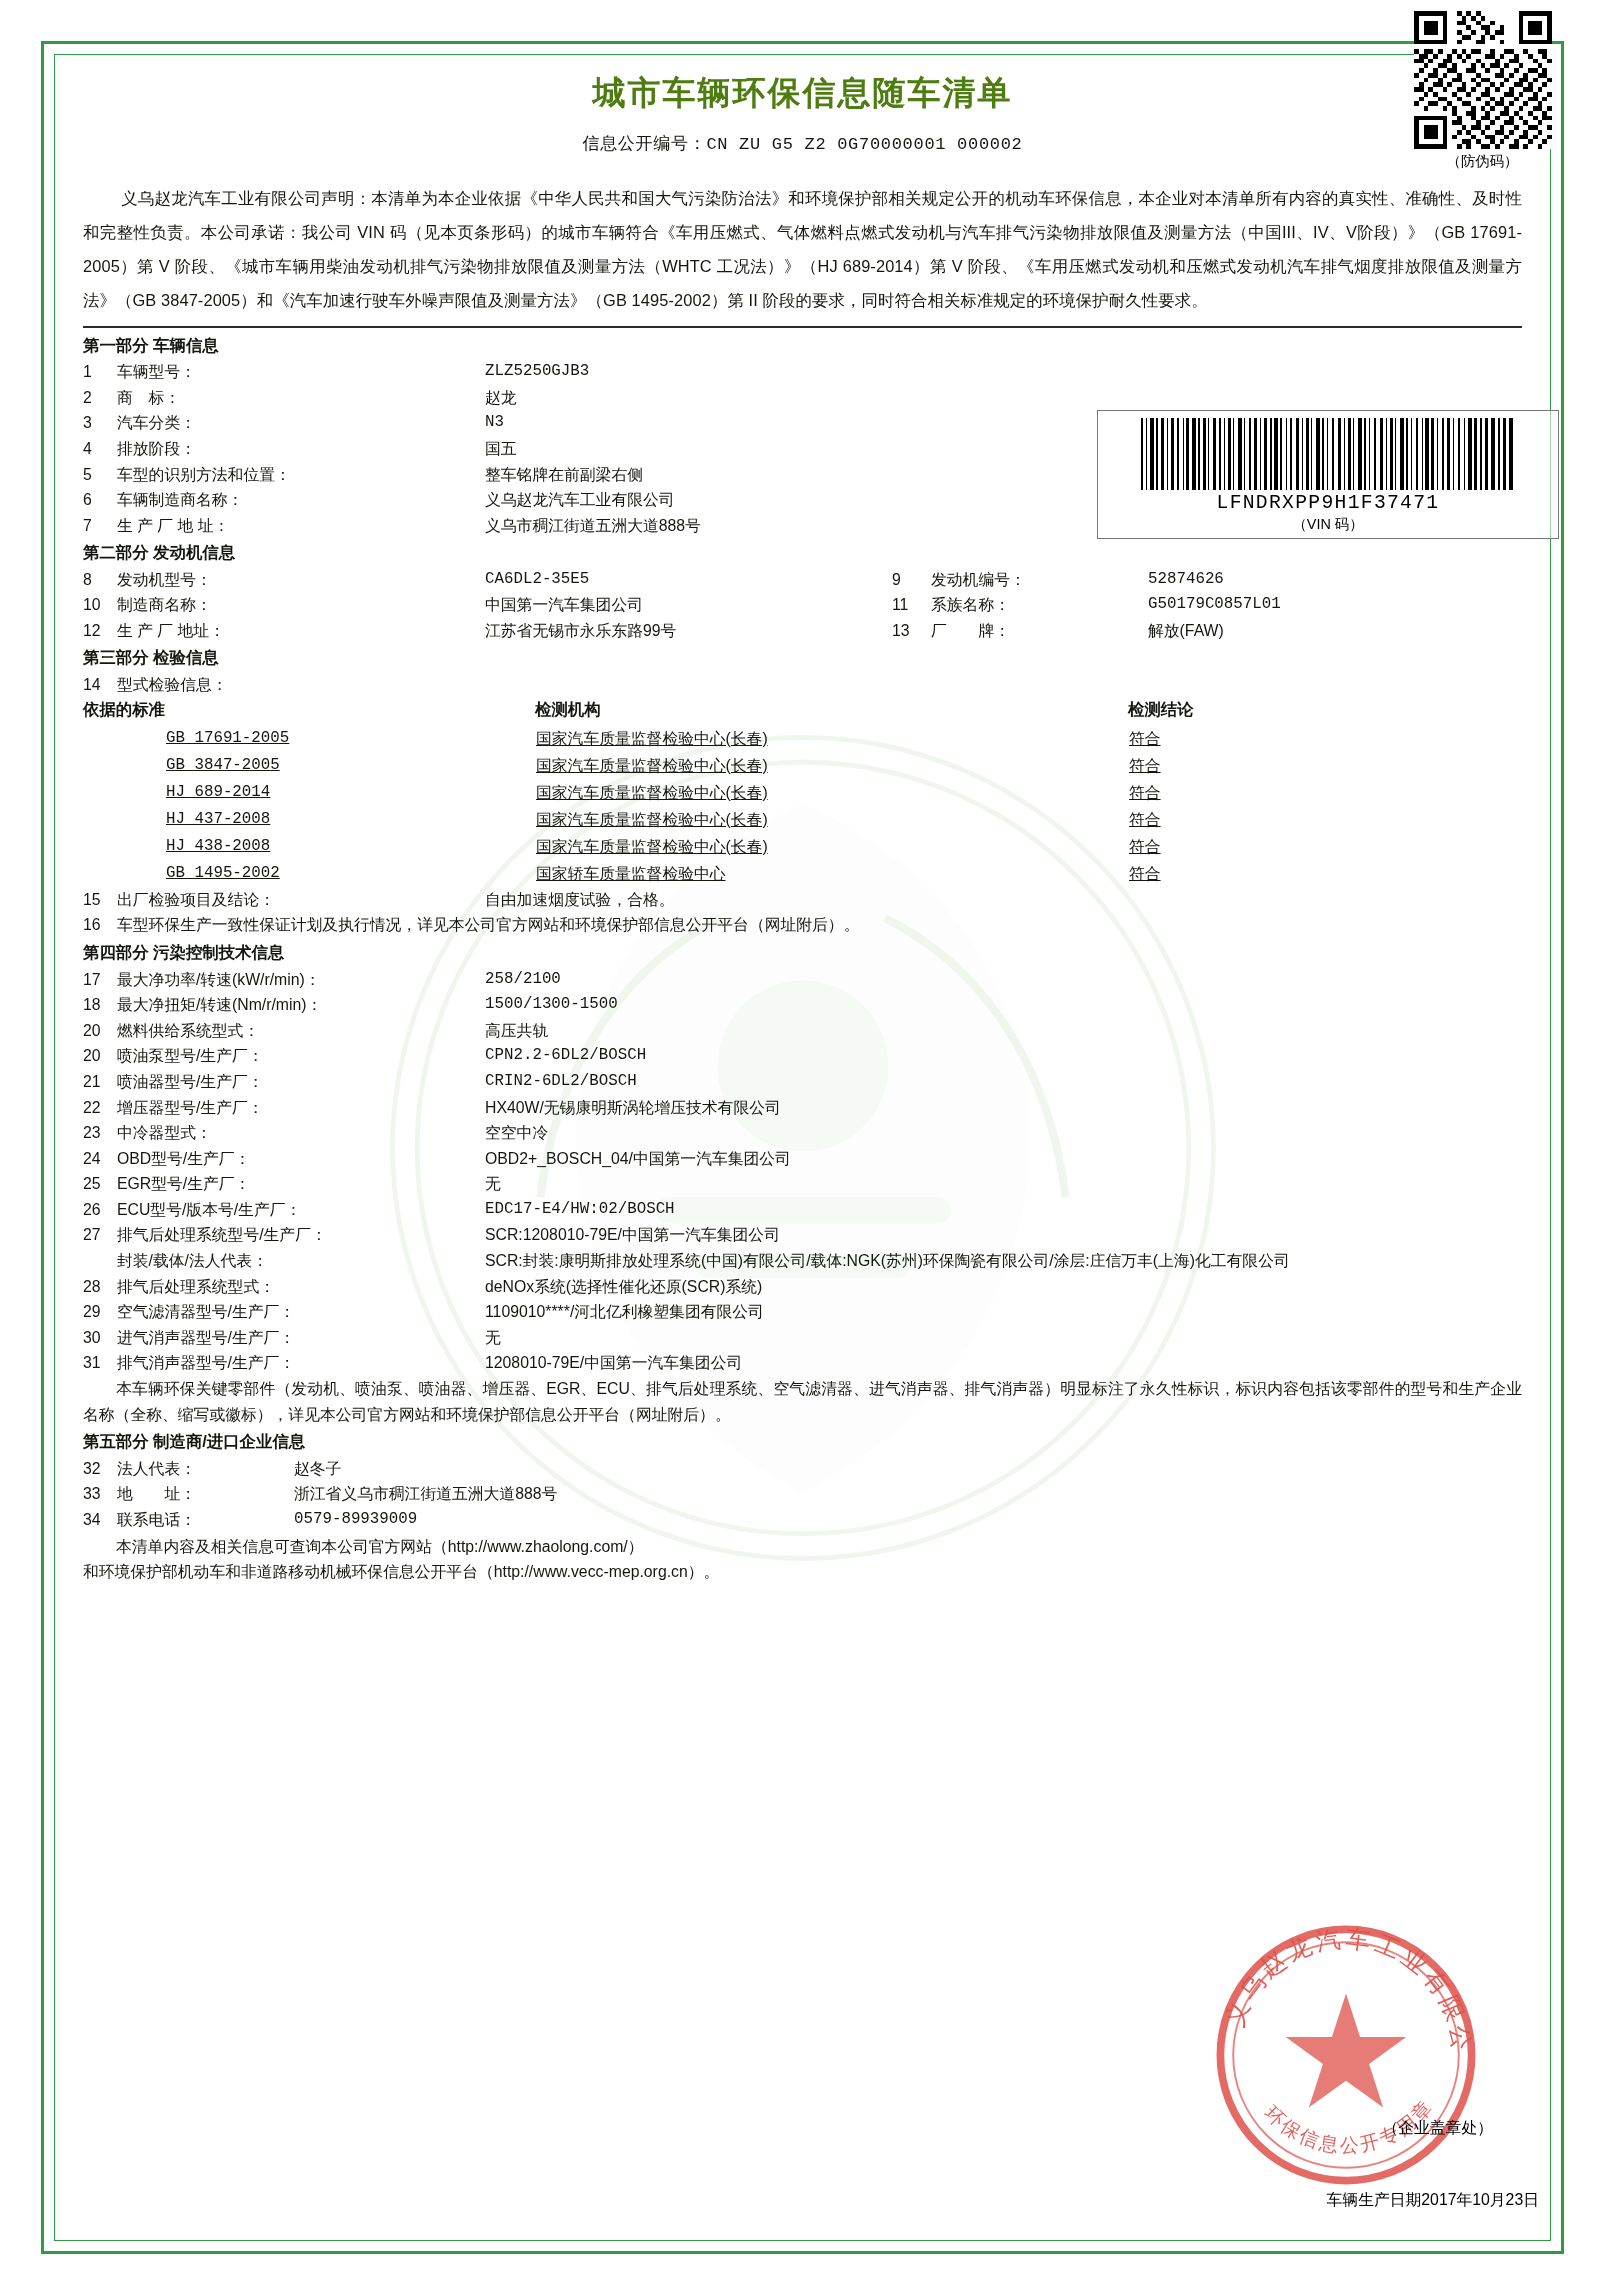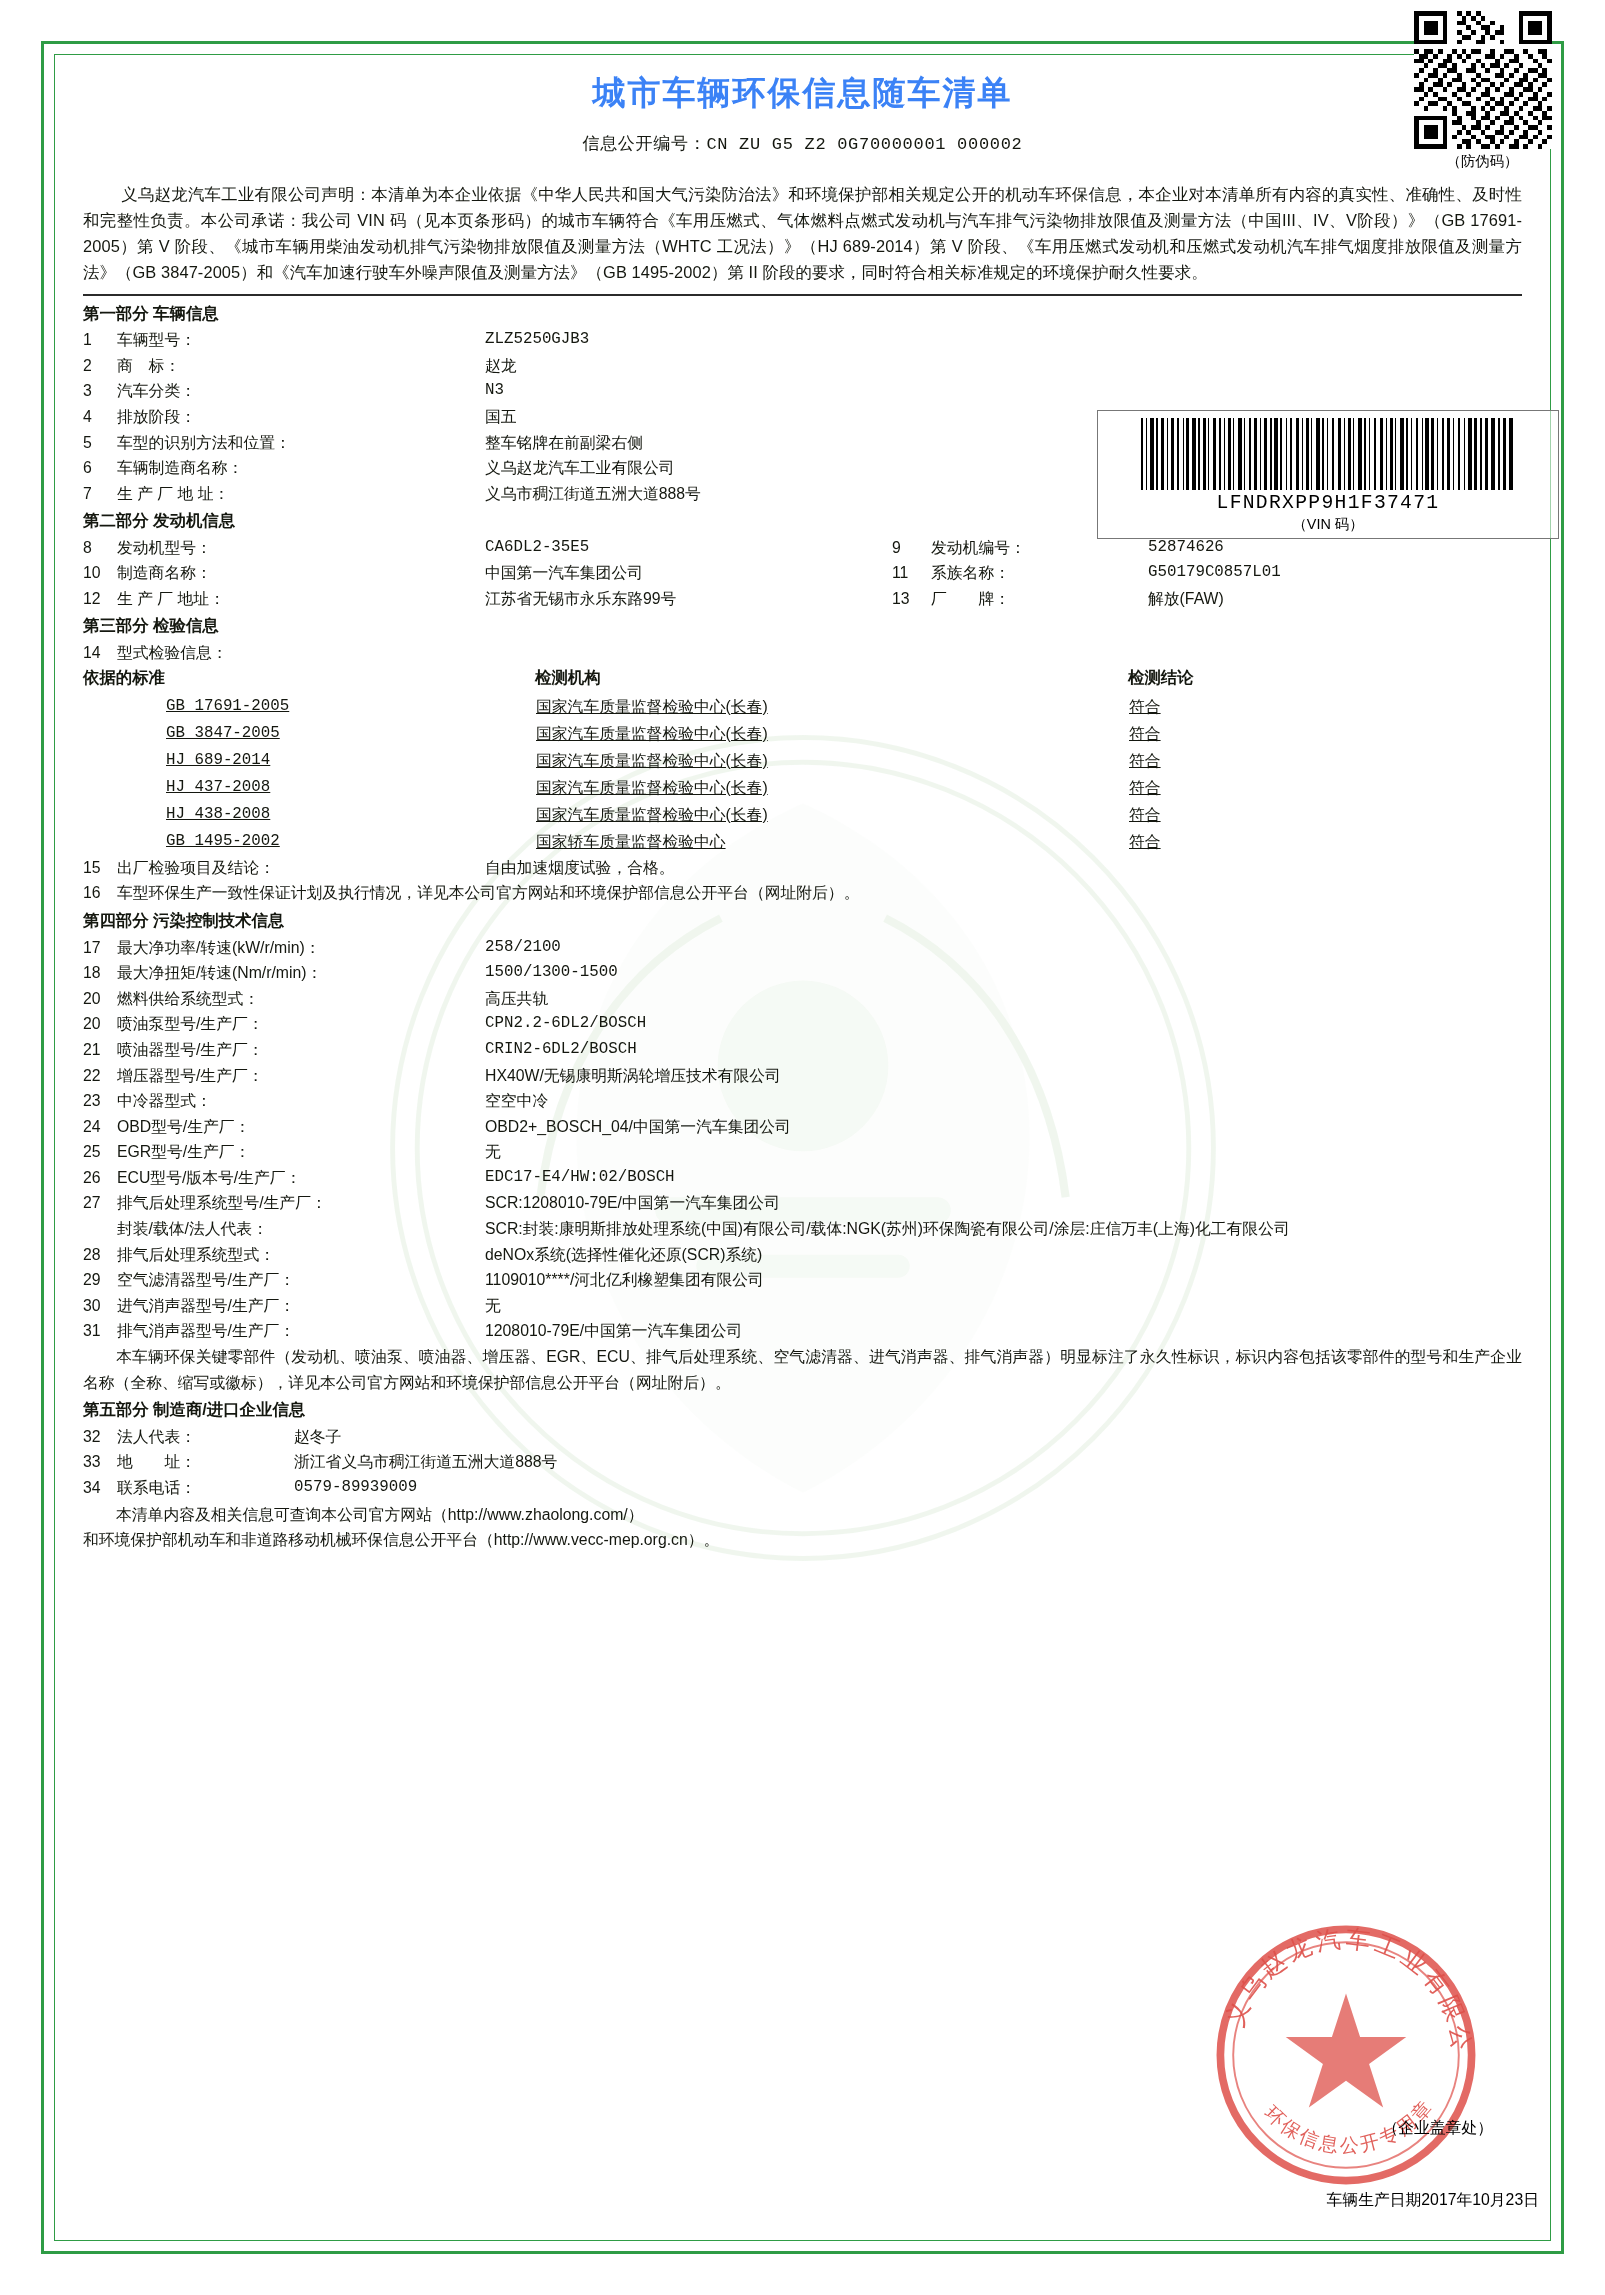--- a/index.html
+++ b/index.html
@@ -42,21 +42,21 @@
     margin:30px 42px 0 42px;
     color:#14170f;
   }
   
   .title {
     text-align:center;
     font-size:33px;
     font-weight:bold;
     letter-spacing:2px;
     margin-top:22px;
-    color:#3b82f6;
+    color:#4d7c0f;
   }
   .subtitle {
     text-align:center;
     font-size:17px;
     margin-top:15.8px;
     letter-spacing:0.7px;
     font-family:"Liberation Mono", monospace;
   }
   .subtitle .lbl { font-family:Liberation Sans, sans-serif; }
   .qr-box {
@@ -65,21 +65,21 @@
     width:151px;
     text-align:center;
     z-index:3;
   }
   .qr-img { width:138px; height:138px; display:block; margin:0 auto; }
   .qr-cap { font-size:14.4px; margin-top:3.9px; }
   
   .statement {
     margin-top:26px;
     font-size:16.4px;
-    line-height:26px;
+    line-height:34px;
     text-align:justify;
     letter-spacing:0.1px;
   }
   .statement .ind { display:inline-block; width:38px; }
   .rule {
     border-bottom:2px solid #2b2b2b;
     margin:9.2px 0 6.6px 0;
   }
   
   .sec-head {

